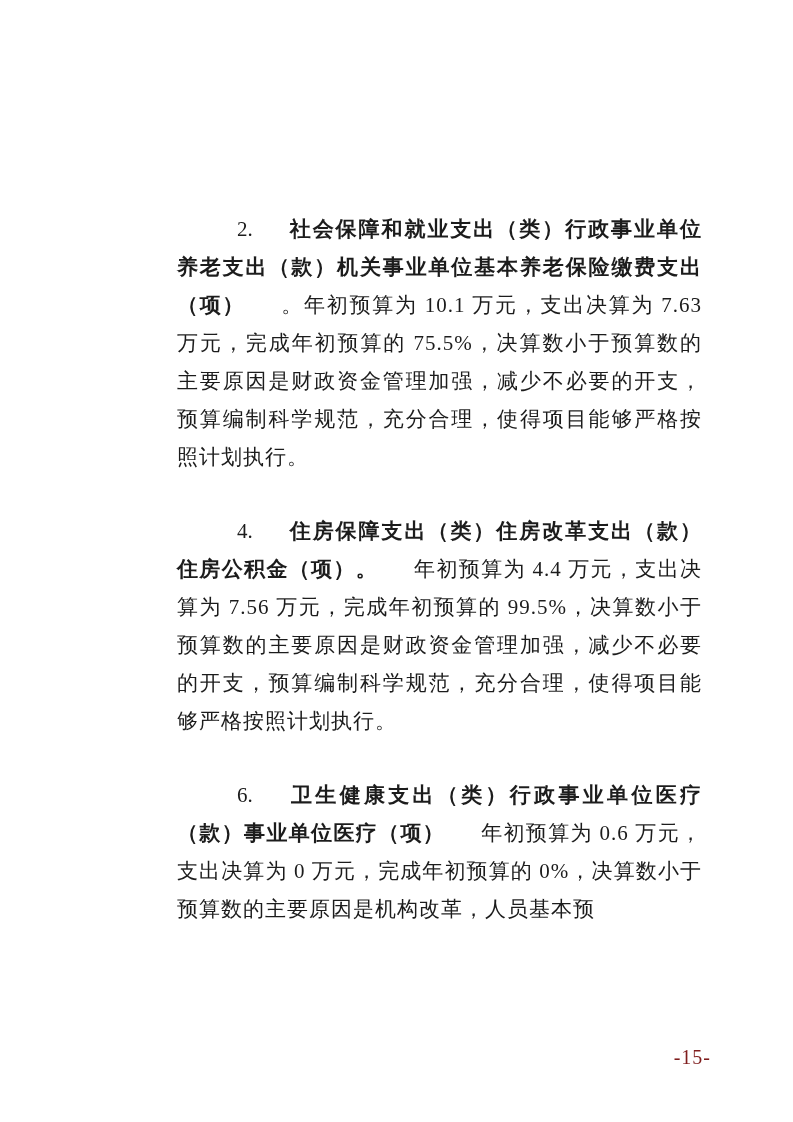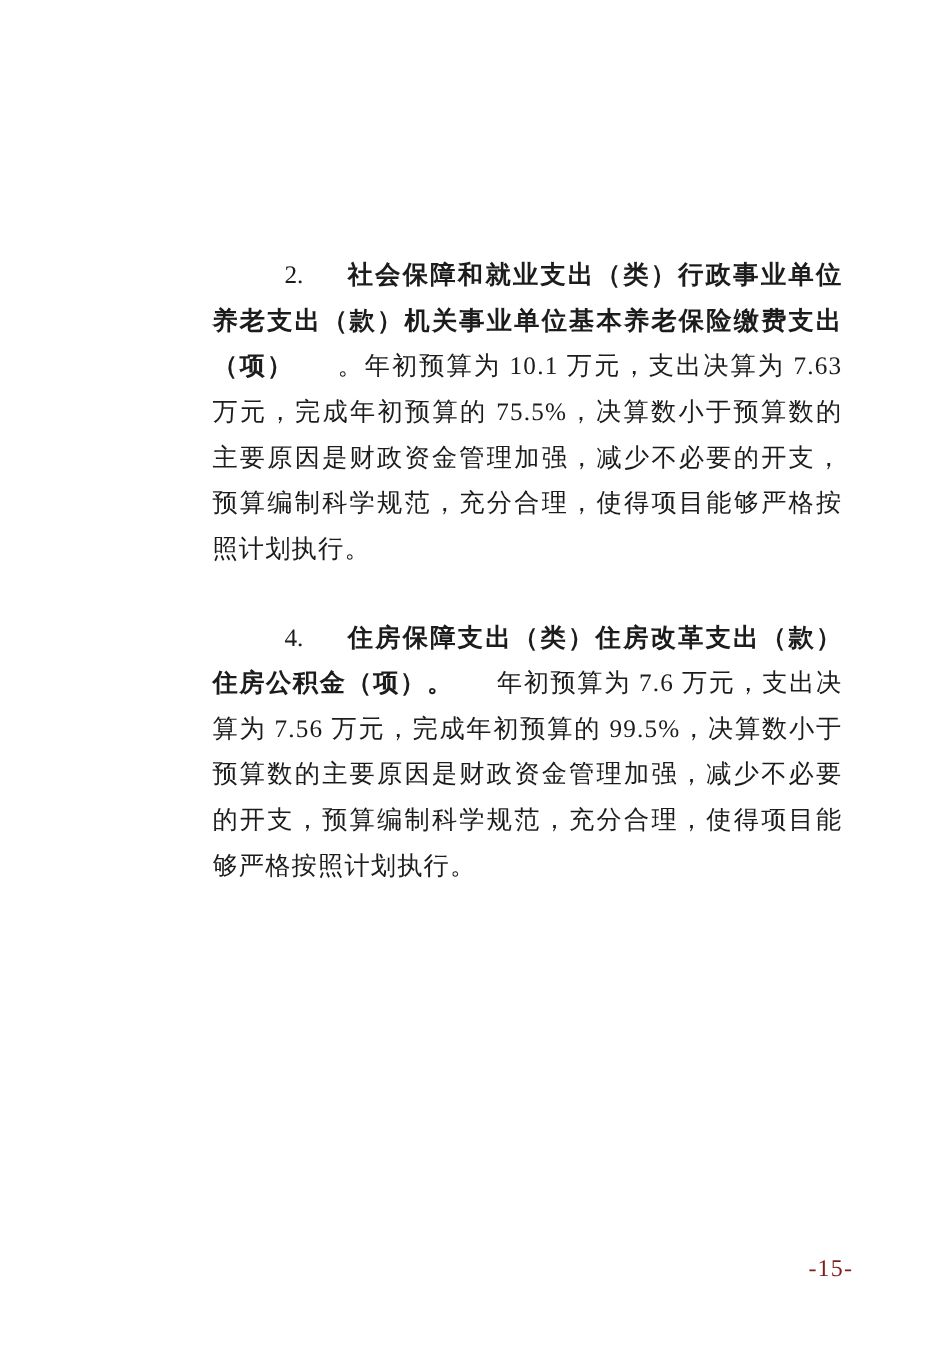--- a/index.html
+++ b/index.html
@@ -53,20 +53,21 @@
 </style>
 </head>
 <body>
 
 <div class="page">
   <div class="content">
 
     <p class="para"><span class="num">2.</span><b class="heading">社会保障和就业支出（类）行政事业单位养老支出（款）机关事业单位基本养老保险缴费支出（项）</b><span>。年初预算为 10.1 万元，支出决算为 7.63 万元，完成年初预算的 75.5%，决算数小于预算数的主要原因是财政资金管理加强，减少不必要的开支，预算编制科学规范，充分合理，使得项目能够严格按照计划执行。</span></p>
 
 
-    <p class="para"><span class="num">4.</span><b class="heading">住房保障支出（类）住房改革支出（款）住房公积金（项）。</b><span>年初预算为 7.6 万元，支出决算为 7.56 万元，完成年初预算的 99.5%，决算数小于预算数的主要原因是财政资金管理加强，减少不必要的开支，预算编制科学规范，充分合理，使得项目能够严格按照计划执行。</span></p>
+    <p class="para"><span class="num">4.</span><b class="heading">住房保障支出（类）住房改革支出（款）住房公积金（项）。</b><span>年初预算为 4.4 万元，支出决算为 7.56 万元，完成年初预算的 99.5%，决算数小于预算数的主要原因是财政资金管理加强，减少不必要的开支，预算编制科学规范，充分合理，使得项目能够严格按照计划执行。</span></p>
 
 
+    <p class="para"><span class="num">6.</span><b class="heading">卫生健康支出（类）行政事业单位医疗（款）事业单位医疗（项）</b><span>年初预算为 0.6 万元，支出决算为 0 万元，完成年初预算的 0%，决算数小于预算数的主要原因是机构改革，人员基本预</span></p>
 
   </div>
 
   <div class="footer-pagenum">-15-</div>
 </div>
 
 </body></html>

